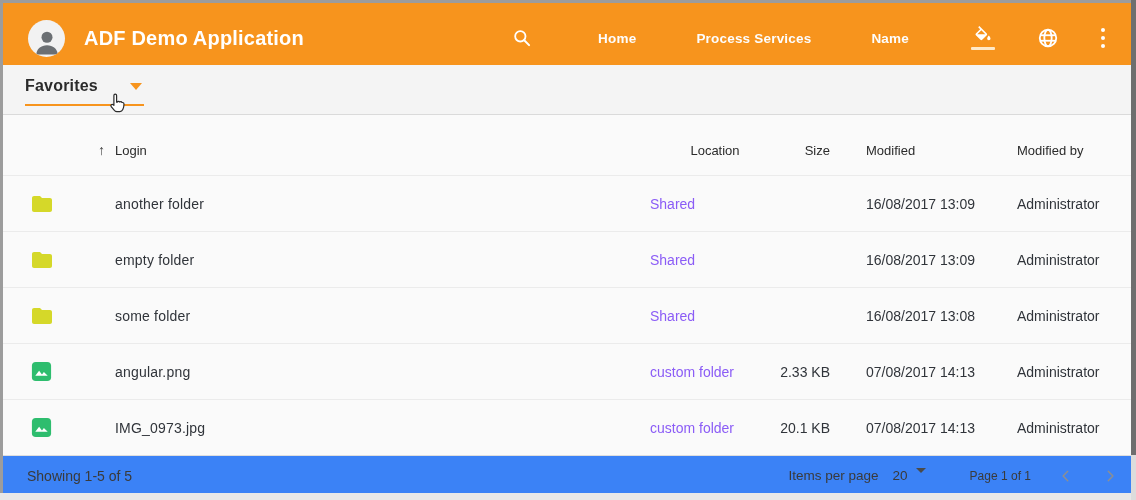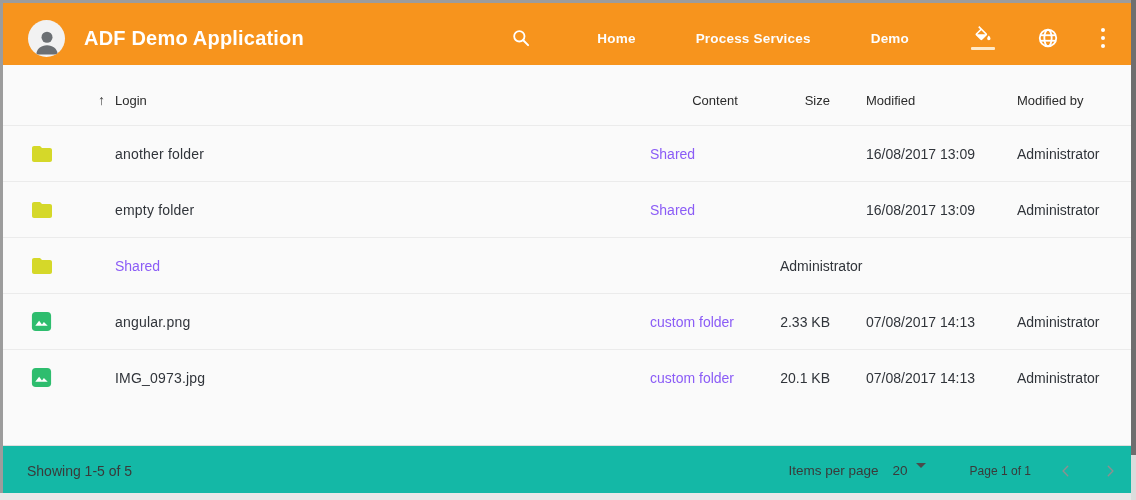--- a/index.html
+++ b/index.html
@@ -84,22 +84,22 @@
     font-size:14px; color:#30343a;
   }
   .cell-icon { display:flex; align-items:center; padding-left:2px; }
   .cell-name { letter-spacing:0.2px; }
   .cell-size { text-align:right; color:#30343a; }
   .cell-modified { padding-left:36px; }
   .link { color:#8b5cf6; cursor:pointer; }
 
   
   .pagination {
-    position:absolute; left:0; bottom:0; width:100%; height:48px;
-    border-top:1px solid #dedede; background:#14b8a6;
+    position:absolute; left:0; bottom:0; width:100%; height:38px;
+    border-top:1px solid #dedede; background:#3b82f6;
     display:flex; align-items:center; padding:2px 14px 0 24px;
     font-size:14px; color:#3a3a3a;
   }
   .pg-right { margin-left:auto; display:flex; align-items:center; }
   .ipp-label { font-size:13.5px; color:#3a3a3a; }
   .ipp-select { display:flex; align-items:flex-start; margin-left:14px; cursor:pointer; }
   .ipp-value { font-size:13.5px; }
   .ipp-caret {
     width:0; height:0; margin-left:8px;
     border-left:5px solid transparent; border-right:5px solid transparent;
@@ -131,21 +131,21 @@
 
     <div class="topbar-right">
       <div class="icon-btn search-btn">
         <svg width="20" height="20" viewBox="0 0 24 24">
           <circle cx="10" cy="10" r="6.2" fill="none" stroke="#ffffff" stroke-width="2.2"></circle>
           <line x1="14.7" y1="14.7" x2="20.5" y2="20.5" stroke="#ffffff" stroke-width="2.4" stroke-linecap="round"></line>
         </svg>
       </div>
       <div class="nav-item">Home</div>
       <div class="nav-item">Process Services</div>
-      <div class="nav-item">Demo</div>
+      <div class="nav-item">Name</div>
 
       <div class="icon-btn theme-btn">
         <svg width="20" height="20" viewBox="0 0 24 24">
           <path fill="#ffffff" d="M16.56 8.94L7.62 0 6.21 1.41l2.38 2.38-5.15 5.15c-.59.59-.59 1.54 0 2.12l5.5 5.5c.29.3.68.44 1.06.44s.77-.15 1.06-.44l5.5-5.5c.59-.58.59-1.53 0-2.12zM5.21 10L10 5.21 14.79 10H5.21zM19 11.5s-2 2.17-2 3.5c0 1.1.9 2 2 2s2-.9 2-2c0-1.33-2-3.5-2-3.5z"></path>
         </svg>
         <div class="theme-underline"></div>
       </div>
 
       <div class="icon-btn globe-btn">
         <svg width="22" height="22" viewBox="0 0 24 24">
@@ -157,27 +157,36 @@
       </div>
 
       <div class="icon-btn kebab-btn">
         <span class="dot"></span>
         <span class="dot"></span>
         <span class="dot"></span>
       </div>
     </div>
   </div>
 
+  <div class="viewbar">
+    <div class="view-select">
+      <span class="view-label">Favorites</span>
+      <span class="caret-down"></span>
+    </div>
+    <svg class="cursor-hand" width="24" height="26" viewBox="0 0 24 24">
+      <path d="M9.2 2.2c.8 0 1.4.6 1.4 1.4v6.6h.6c.2-.5.7-.9 1.3-.9.5 0 1 .3 1.2.7.3-.2.6-.4 1-.4.6 0 1.1.4 1.3.9h.4c.9 0 1.6.7 1.6 1.6 0 2.4-.5 4-1.2 5.5-.5 1.1-1.6 2-2.9 2h-3c-.9 0-1.7-.4-2.3-1l-3.4-4c-.5-.6-.4-1.4.2-1.9.5-.5 1.3-.4 1.8 0l.7.6V3.6c0-.8.6-1.4 1.3-1.4z" fill="#ffffff" stroke="#2a2a2a" stroke-width="1.2" stroke-linejoin="round"></path>
+    </svg>
+  </div>
 
   <div class="thead cols">
     <div class="th-icon">
       <span class="sort-arrow">↑</span>
     </div>
     <div class="th-name">Login</div>
-    <div class="th-location">Content</div>
+    <div class="th-location">Location</div>
     <div class="th-size">Size</div>
     <div class="th-modified cell-modified">Modified</div>
     <div>Modified by</div>
   </div>
 
   <div class="row cols">
     <div class="cell-icon">
       <svg width="24" height="24" viewBox="0 0 24 24">
         <path fill="#d5d829" d="M10 4H4c-1.1 0-2 .9-2 2v12c0 1.1.9 2 2 2h16c1.1 0 2-.9 2-2V8c0-1.1-.9-2-2-2h-8l-2-2z"></path>
       </svg>
@@ -201,22 +210,24 @@
     <div class="cell-modified">16/08/2017 13:09</div>
     <div>Administrator</div>
   </div>
 
   <div class="row cols">
     <div class="cell-icon">
       <svg width="24" height="24" viewBox="0 0 24 24">
         <path fill="#d5d829" d="M10 4H4c-1.1 0-2 .9-2 2v12c0 1.1.9 2 2 2h16c1.1 0 2-.9 2-2V8c0-1.1-.9-2-2-2h-8l-2-2z"></path>
       </svg>
     </div>
+    <div class="cell-name">some folder</div>
     <div><span class="link">Shared</span></div>
     <div class="cell-size"></div>
+    <div class="cell-modified">16/08/2017 13:08</div>
     <div>Administrator</div>
   </div>
 
   <div class="row cols">
     <div class="cell-icon">
       <svg width="23" height="23" viewBox="0 0 24 24">
         <rect x="2" y="2" width="20" height="20" rx="4" fill="#2ebd6e"></rect>
         <path d="M5.5 16.5l4-5.2 3 3.7 2-2.4 4 3.9z" fill="#ffffff"></path>
       </svg>
     </div>

